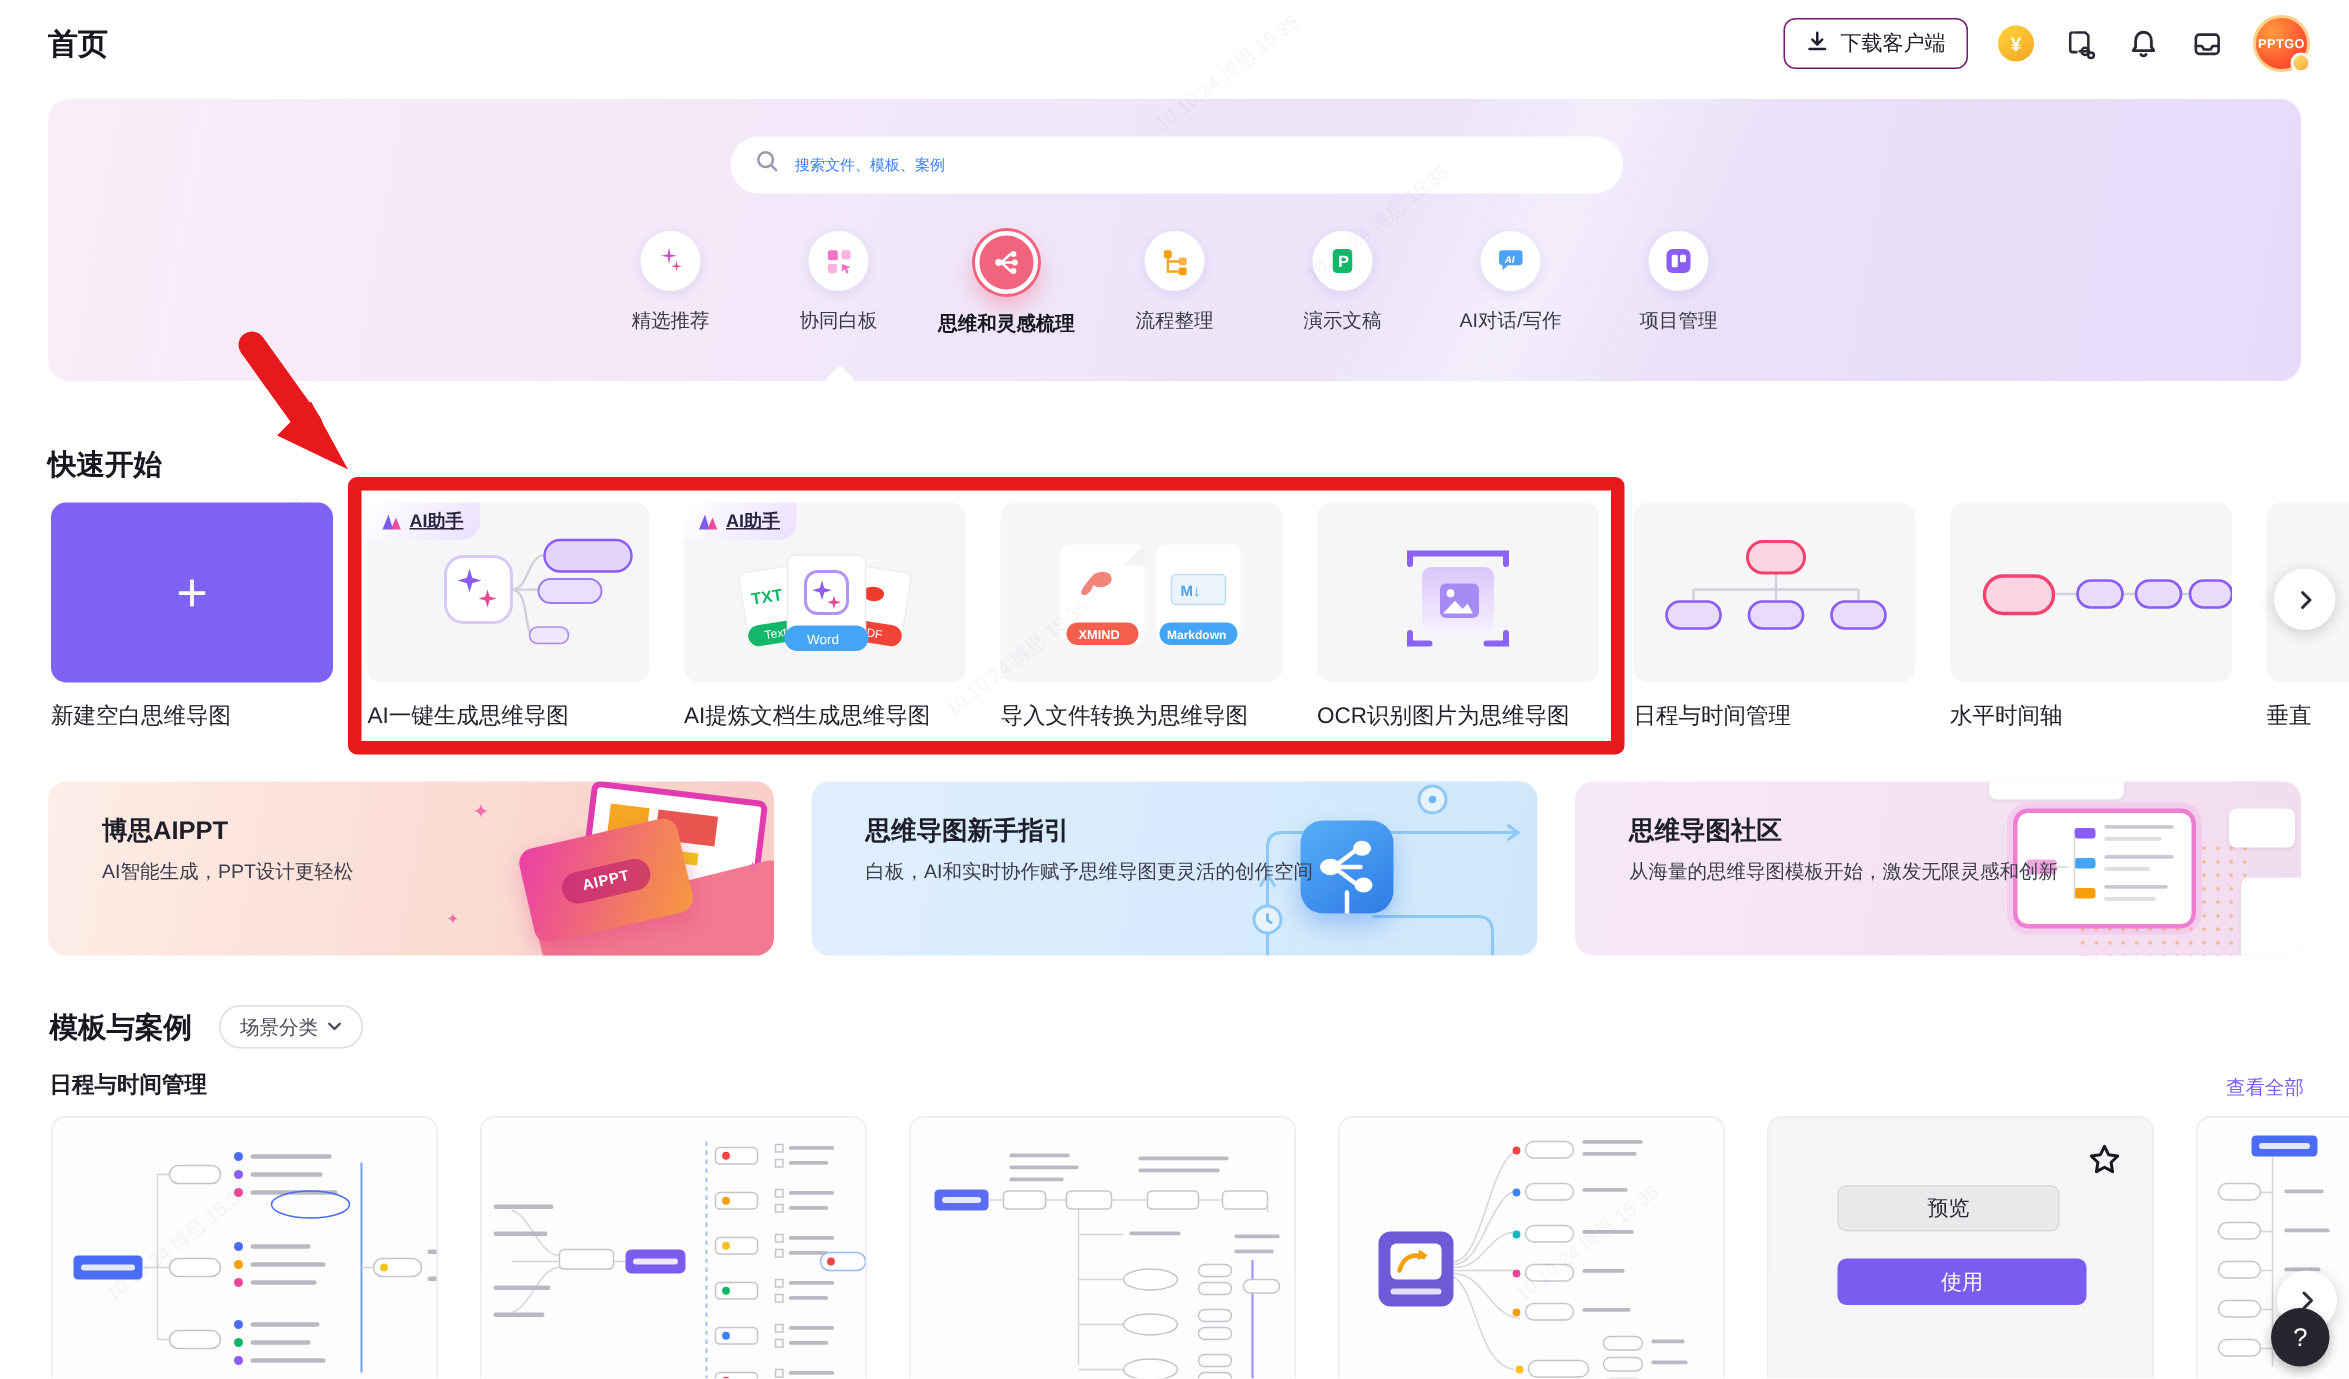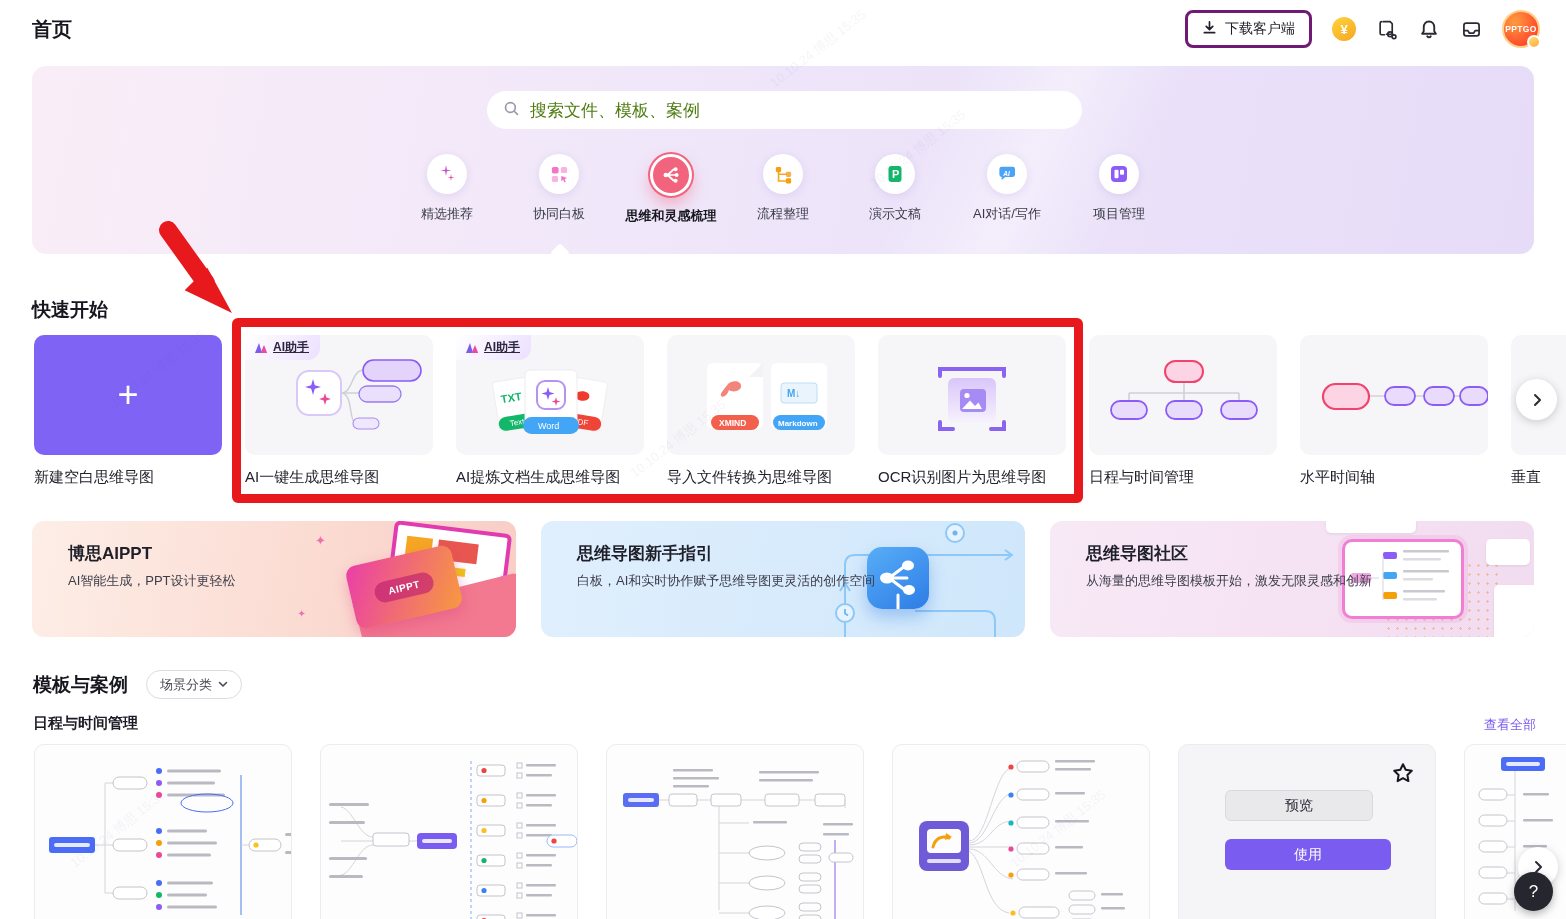--- a/index.html
+++ b/index.html
@@ -2,42 +2,42 @@
 <html><head>
 <meta charset="utf-8">
 <style>
   * { margin:0; padding:0; box-sizing:border-box; }
   body { font-family:"Liberation Sans","DejaVu Sans",sans-serif; background:#fff; }
   .page { position:relative; width:1566px; height:919px; background:#fff; overflow:hidden; }
 
   
   .page-title { position:absolute; left:32px; top:16px; font-size:20px; font-weight:700; color:#17171f; }
   .topbar-right { position:absolute; right:26px; top:10px; height:38px; display:flex; align-items:center; gap:20px; }
-  .download-btn { display:flex; align-items:center; gap:8px; border:3px solid #701a75; border-radius:8px;
+  .download-btn { display:flex; align-items:center; gap:8px; border:1px solid #701a75; border-radius:8px;
     padding:7px 14px; font-size:14px; color:#1d1d28; background:#fff; cursor:pointer; }
   .coin { width:24px; height:24px; border-radius:50%; background:linear-gradient(145deg,#ffd43b,#f5a623);
     color:#fff; font-size:13px; font-weight:700; display:flex; align-items:center; justify-content:center; }
   .tb-icon { width:22px; height:22px; display:flex; align-items:center; justify-content:center; }
   .avatar { position:relative; width:38px; height:38px; border-radius:50%;
     background:radial-gradient(circle at 32% 28%, #ff9b3d, #ff5630 62%, #f2372b);
     border:2px solid #ffd08a; color:#fff; font-size:8.5px; font-weight:700; letter-spacing:.3px;
     display:flex; align-items:center; justify-content:center; }
   .avatar-badge { position:absolute; right:-3px; bottom:-3px; width:14px; height:14px; border-radius:50%;
     background:linear-gradient(145deg,#ffe066,#ffa94d); border:2px solid #fff; }
 
   
   .hero { position:absolute; left:32px; top:66px; width:1502px; height:188px; border-radius:14px;
     background:linear-gradient(100deg,#f9eef7 0%, #efe6fa 45%, #e6dcf8 100%); overflow:hidden; }
   .hero::after { content:''; position:absolute; right:0; top:0; width:70%; height:100%;
     background:linear-gradient(115deg, transparent 42%, rgba(255,255,255,0.4) 52%, transparent 62%); }
   .hero-notch { position:absolute; left:553px; top:246px; width:14px; height:14px; background:#fff;
     transform:rotate(45deg); border-radius:3px; }
   .search { position:absolute; left:455px; top:25px; width:595px; height:38px; background:#fff;
     border-radius:19px; display:flex; align-items:center; padding:0 16px; gap:10px; cursor:text; z-index:2; }
-  .search-ph { color:#4d7c0f; font-size:17px; }
+  .search-ph { color:#3b82f6; font-size:10px; }
   .cats { position:absolute; left:0; width:100%; top:88px; display:flex; justify-content:center; z-index:2; }
   .cat { width:112px; display:flex; flex-direction:column; align-items:center; gap:11px; cursor:pointer; }
   .cat-circle { width:40px; height:40px; border-radius:50%; background:#fff; display:flex; align-items:center;
     justify-content:center; box-shadow:0 2px 8px rgba(140,120,200,0.18); }
   .cat.selected .cat-circle { width:42px; height:42px; background:#f2637e; border:3px solid #fff;
     box-shadow:0 0 0 2px #f2637e, 0 8px 16px rgba(242,99,126,0.45); }
   .cat-label { font-size:13px; color:#3a3a46; font-weight:500; white-space:nowrap; }
   .cat.selected .cat-label { font-weight:700; color:#17171f; }
 
   

